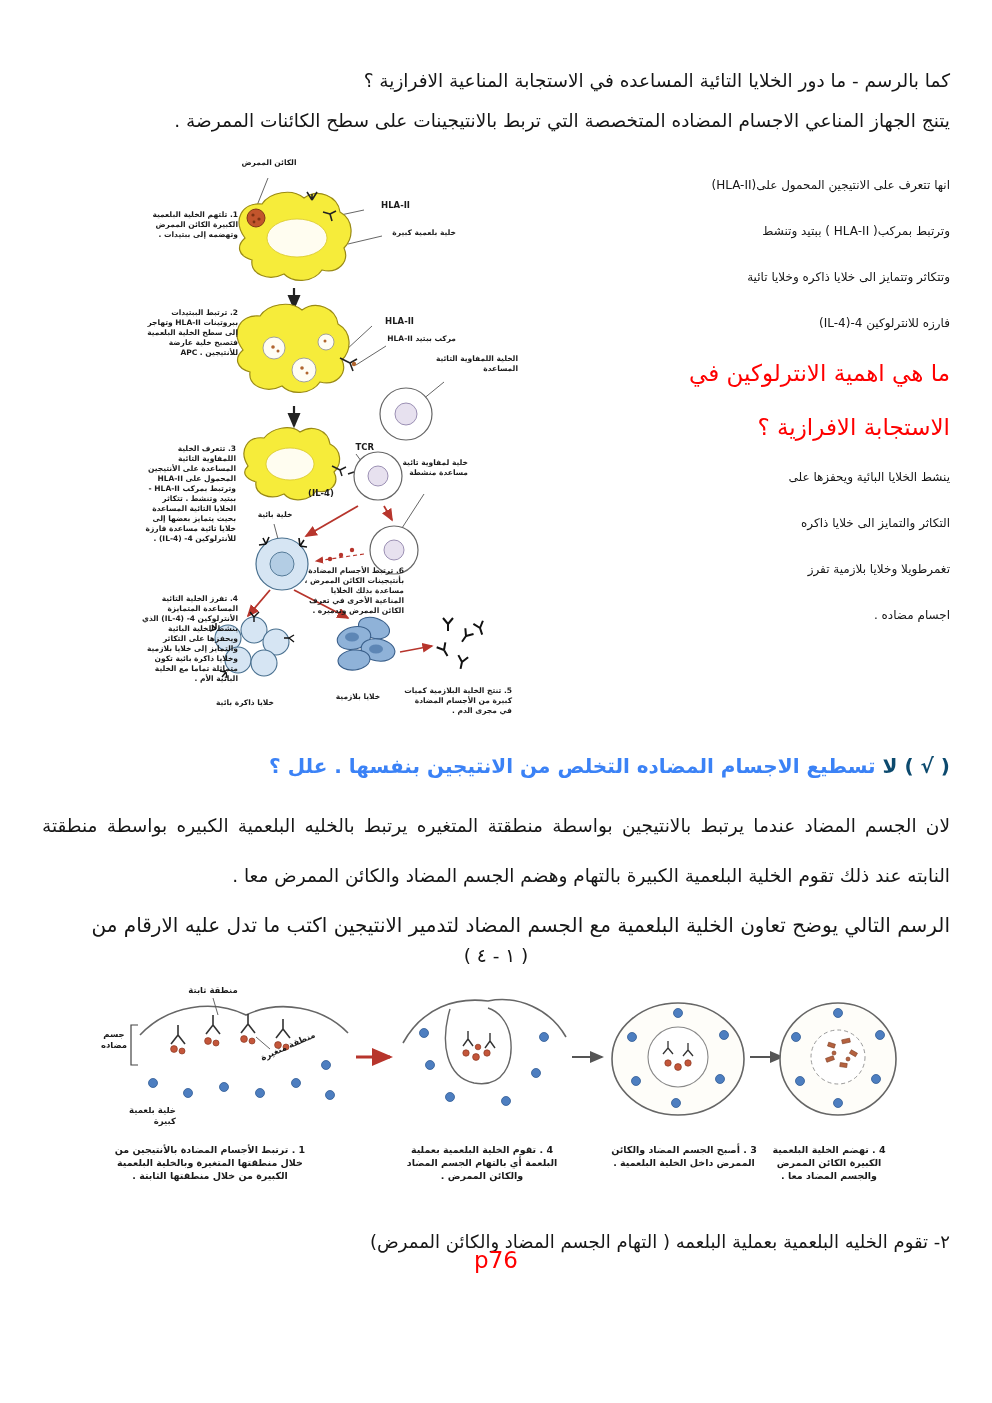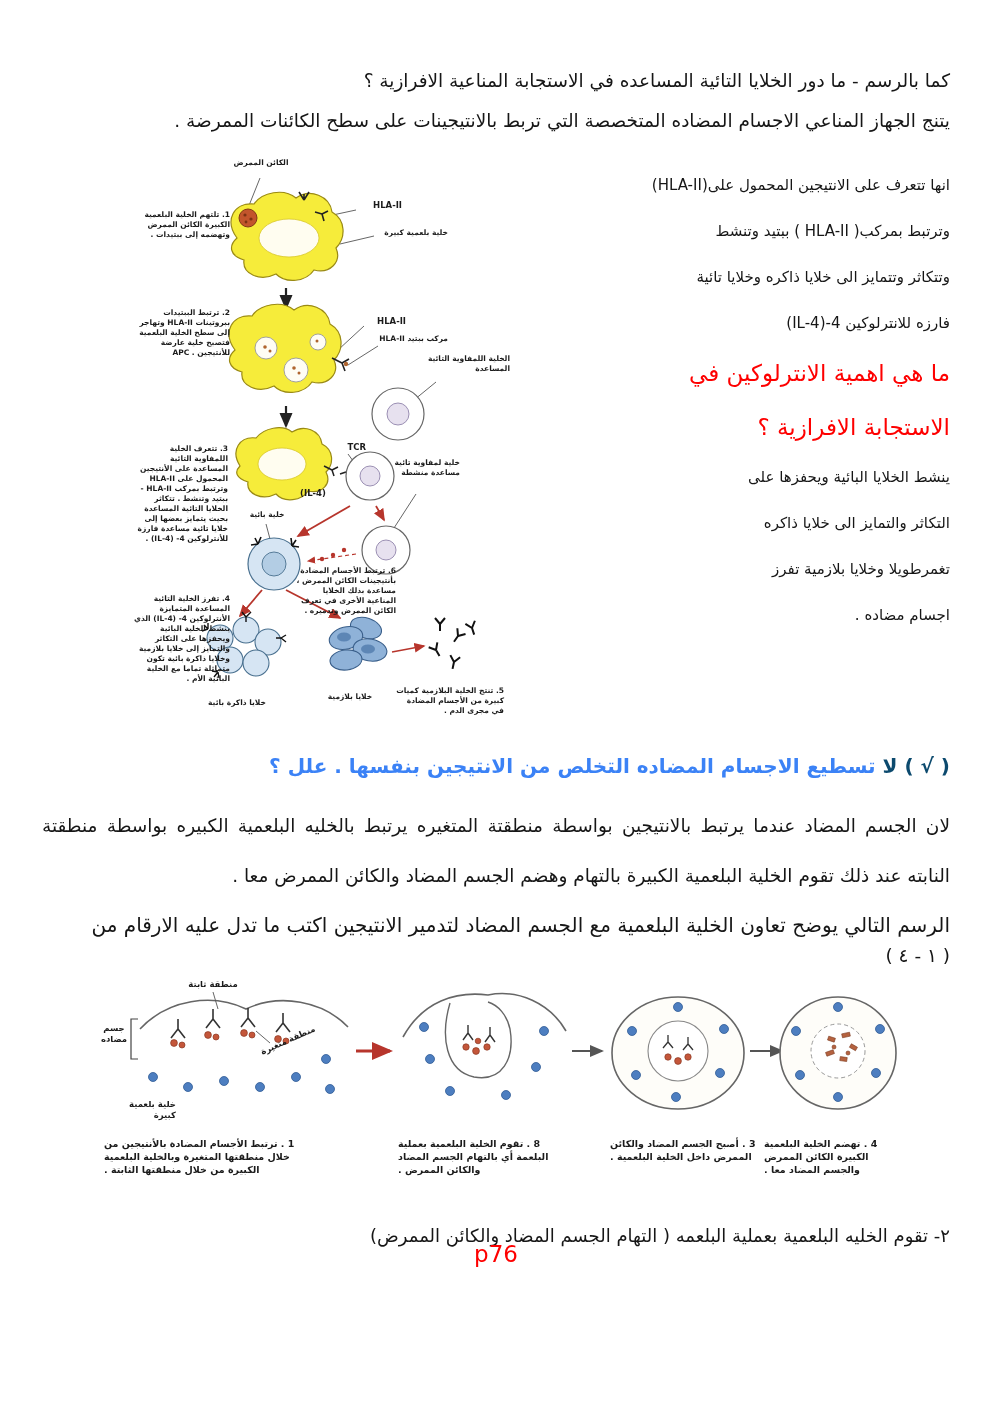--- a/index.html
+++ b/index.html
@@ -8,38 +8,38 @@
     width:992px;height:1403px;overflow:hidden;position:relative;
     font-family:"DejaVu Sans",sans-serif;direction:rtl;color:#161616;
   }
   .page{padding:66px 42px 0;position:relative}
   .bline{font-size:18.5px;line-height:30px;text-align:right}
   .intro{margin-bottom:22px}
   .q1{margin-bottom:10px}
 
   .figure-row{display:flex;align-items:flex-start;margin-bottom:2px}
   .answer-col{width:424px;padding-top:4px}
-  .ans{font-size:15px;line-height:46px;}
+  .ans{font-size:12px;line-height:46px;}
   .redhead{font-size:23px;line-height:54px;font-weight:normal;color:#fe0000;text-align:right}
 
-  .diagram1{position:relative;width:380px;height:585px;margin-right:12px}
+  .diagram1{position:relative;width:380px;height:585px;margin-right:4px}
   .d1label{position:absolute;font-size:7.5px;line-height:10px;font-weight:bold;color:#1b1b1b;text-align:right}
   .ltr{direction:ltr;text-align:right}
   .ctr{text-align:center}
 
   .check{font-weight:bold;font-size:20px;line-height:30px;text-align:right;margin:8px 0 20px}
   .chk{color:#0c4a6e}
   .red{color:#3b82f6}
   .para2{font-size:18.5px;line-height:50px;text-align:justify;margin-bottom:8px}
   .fig2intro{font-size:20px;line-height:32px;text-align:right}
-  .range{font-size:18.5px;line-height:30px;text-align:right;margin-bottom:8px}
+  .range{font-size:18.5px;line-height:30px;text-align:center;margin-bottom:14px}
 
   .diagram2{position:relative;width:800px;height:238px;margin:0 52px 4px auto}
   .d2label{position:absolute;font-size:8.5px;line-height:10.5px;font-weight:bold;color:#1b1b1b;text-align:center}
-  .cap{position:absolute;top:158px;font-size:9.5px;line-height:13px;font-weight:bold;color:#1b1b1b;text-align:left}
+  .cap{position:absolute;top:158px;font-size:9.5px;line-height:13px;font-weight:bold;color:#1b1b1b;text-align:center}
 
   .bl{font-size:18px;line-height:30px;text-align:right}
   .bl1{margin:10px 0 20px}
   .pnum{margin-top:-10px;text-align:center;color:#fe0000;font-size:23px}
   svg{display:block}
 </style>
 </head>
 <body>
 
 <div class="page">
@@ -350,21 +350,21 @@
         </g>
       </g>
     </svg>
 
     <div class="d2label" style="left:0;top:44px;width:32px">جسم مضاده</div>
     <div class="d2label" style="left:86px;top:0;width:58px">منطقة ثابتة</div>
     <div class="d2label" style="left:158px;top:56px;width:64px;transform:rotate(-24deg)">منطقة متغيرة</div>
     <div class="d2label" style="left:6px;top:120px;width:72px;text-align:right">خلية بلعمية كبيرة</div>
 
     <div class="cap" style="left:6px;width:212px">1 . ترتبط الأجسام المضادة بالأنتيجين من خلال منطقتها المتغيرة وبالخلية البلعمية الكبيرة من خلال منطقتها الثابتة .</div>
-    <div class="cap" style="left:300px;width:168px">8 . تقوم الخلية البلعمية بعملية البلعمة أي بالتهام الجسم المضاد والكائن الممرض .</div>
+    <div class="cap" style="left:300px;width:168px">4 . تقوم الخلية البلعمية بعملية البلعمة أي بالتهام الجسم المضاد والكائن الممرض .</div>
     <div class="cap" style="left:512px;width:148px">3 . أصبح الجسم المضاد والكائن الممرض داخل الخلية البلعمية .</div>
     <div class="cap" style="left:666px;width:130px">4 . تهضم الخلية البلعمية الكبيرة الكائن الممرض والجسم المضاد معا .</div>
   </div>
 
   <p class="bl bl2">٢- تقوم الخليه البلعمية بعملية البلعمه ( التهام الجسم المضاد والكائن الممرض)</p>
   <div class="pnum">p76</div>
 
 </div>
 
 </body></html>

